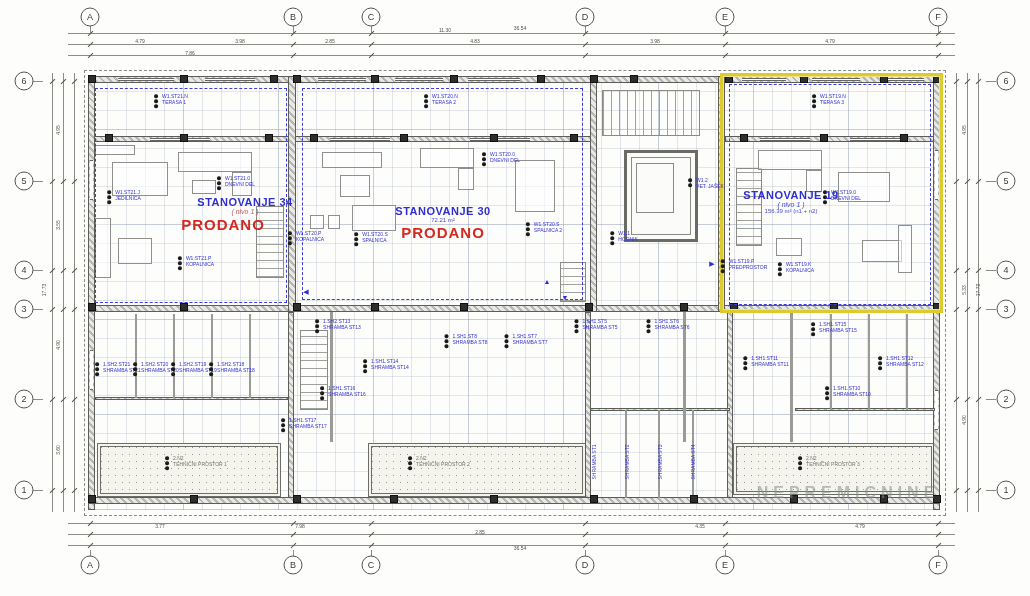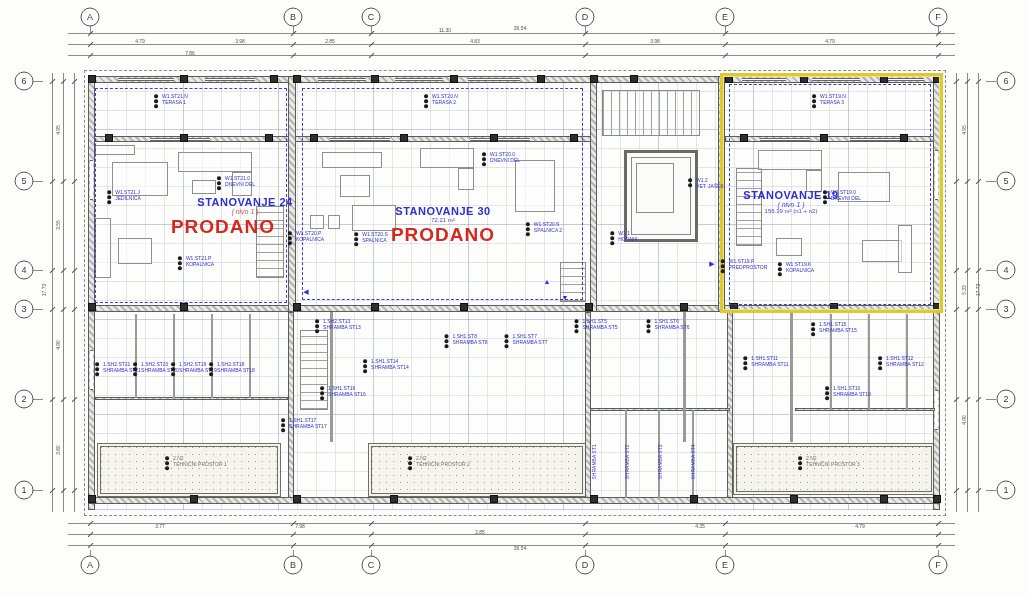--- a/index.html
+++ b/index.html
@@ -28,21 +28,21 @@
   #boundary{border:1px dashed #8a8a86;z-index:0;}
   #apt19-highlight{border:3px solid #ddca2e;box-shadow:inset 0 0 0 1px #efe38a;box-sizing:border-box;z-index:4;}
   #elevator{border:3px solid #6b6b66;box-sizing:border-box;z-index:2;background:#fbfbf9;}
   #elevator .car{position:absolute;left:9px;top:10px;width:36px;height:48px;border:1px solid #8a8a86;}
   #elevator .inner{position:absolute;inset:4px;border:1px solid #8a8a86;}
   .aptlabel{z-index:6;text-align:center;transform:translate(-50%,0);white-space:nowrap;}
   .apt-name{font-size:11px;font-weight:bold;color:#2f2fd0;letter-spacing:.5px;}
   .apt-sub{font-size:7px;font-style:italic;color:#4a4ad0;}
   .apt-sub.reddish{color:#c25b5b;}
   .apt-area{font-size:6px;color:#4a4ad0;}
-  .apt-status{font-size:19px;font-weight:bold;color:#d6281e;letter-spacing:1px;margin-top:1px;}
+  .apt-status{font-size:15px;font-weight:bold;color:#d6281e;letter-spacing:1px;margin-top:1px;}
   .ann{z-index:5;transform:translate(-50%,-50%);text-align:left;line-height:1.15;white-space:nowrap;}
   .ann .dots{position:absolute;left:-8px;top:0;}
   .ann .dots i{display:block;width:3.5px;height:3.5px;border-radius:50%;background:#1b1b1a;margin:0 0 1.5px 0;}
   .bubble{width:17px;height:17px;border:1px solid #55554f;border-radius:50%;background:#fff;
      color:#3a3a36;font-size:9px;line-height:17px;text-align:center;z-index:7;transform:translate(-50%,-50%);}
   .dimline{background:#8c8c86;z-index:1;}
   .tick{width:7px;height:1px;background:#55554f;transform:rotate(-45deg);z-index:2;}
   .dimtext{font-size:5px;color:#55544e;z-index:2;transform:translate(-50%,-50%);white-space:nowrap;}
   .arrow{z-index:5;color:#2a2ae0;transform:translate(-50%,-50%);}
   #watermark{left:742px;top:484px;width:212px;text-align:center;font-size:16px;font-weight:bold;
@@ -661,28 +661,29 @@
     <div class="car"></div>
   </div>
 
   <div class="abs dashedblue" style="left:95px;top:88px;width:192px;height:215px;"></div>
   <div class="abs dashedblue" style="left:302px;top:88px;width:281px;height:212px;"></div>
   <div class="abs dashedblue" style="left:729px;top:84px;width:202px;height:221px;"></div>
 
   <div id="apt19-highlight" class="abs" style="left:720px;top:73px;width:223px;height:240px;"></div>
 
   <div class="abs aptlabel" style="left:245px;top:196px;">
-    <div class="apt-name">STANOVANJE 24</div>
+    <div class="apt-name">STANOVANJE 34</div>
     <div class="apt-sub reddish">( nivo 1 )</div>
     <div class="apt-status" style="transform:translateX(-22px);">PRODANO</div>
   </div>
   <div class="abs aptlabel" style="left:443px;top:205px;">
     <div class="apt-name">STANOVANJE 30</div>
     <div class="apt-area">72.21 m²</div>
     <div class="apt-status">PRODANO</div>
   </div>
   <div class="abs aptlabel" style="left:791px;top:189px;text-align:center;">
     <div class="apt-name">STANOVANJE 19</div>
     <div class="apt-sub">( nivo 1 )</div>
     <div class="apt-area">156.39 m² (n1 + n2)</div>
   </div>
 
+  <div id="watermark" class="abs">NEPREMICNINE</div>
 </div>
 
 </body></html>

